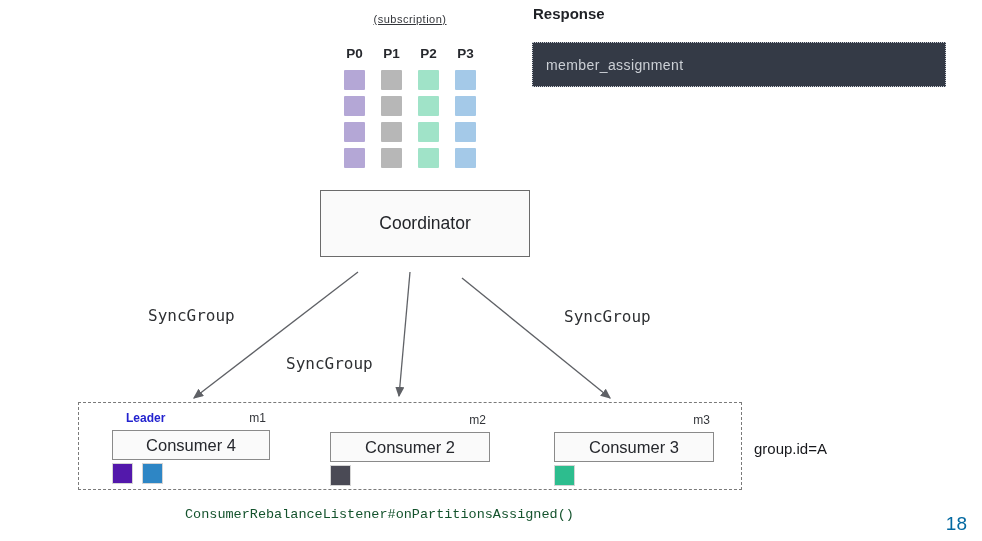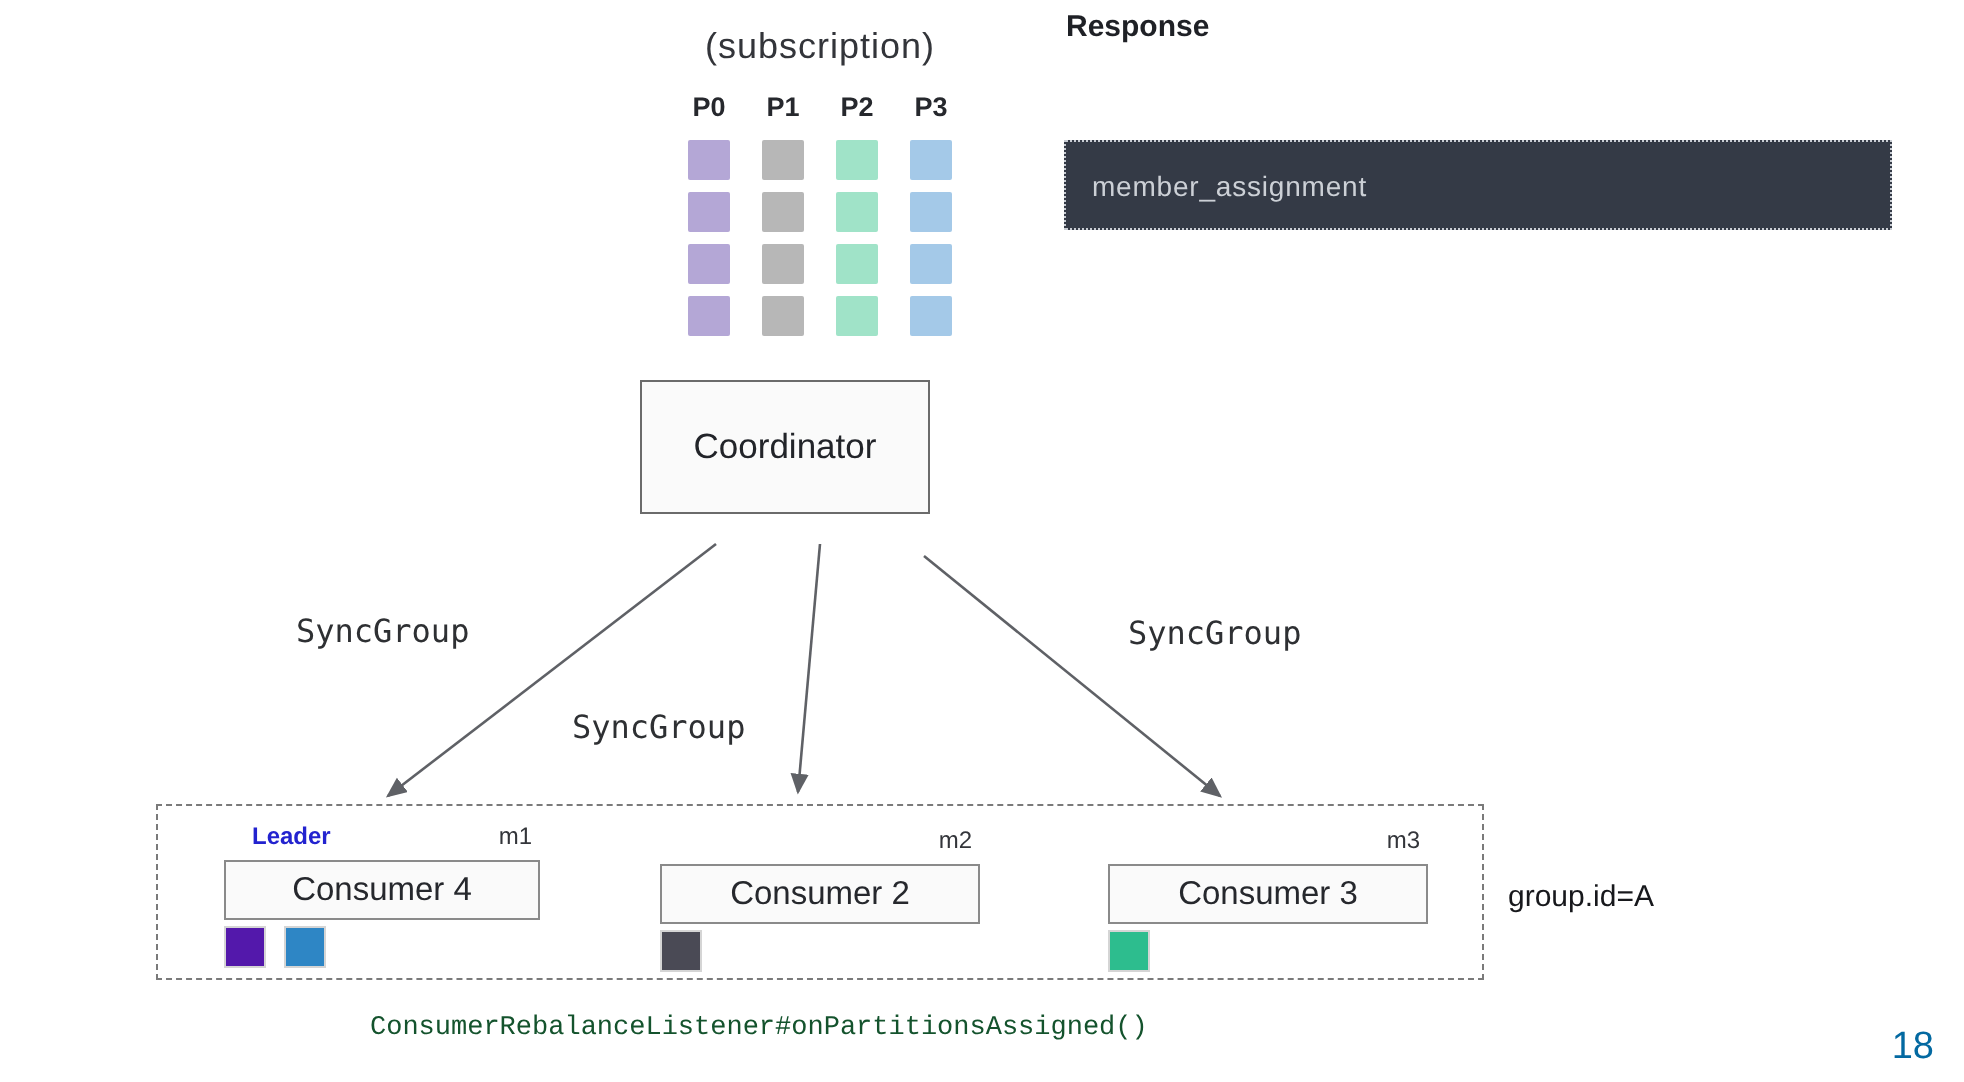--- a/index.html
+++ b/index.html
@@ -8,21 +8,21 @@
     position: relative;
     width: 982px; height: 541px;
     background: #ffffff;
     font-family: "Liberation Sans", sans-serif;
     overflow: hidden;
   }
 
   
   .sub-label {
     position: absolute; left: 320px; top: 13px; width: 180px;
-    text-align: center; font-size: 18px; color: #33353a; letter-spacing: 0.5px;
+    text-align: center; font-size: 11px; color: #33353a; letter-spacing: 0.5px; text-decoration: underline;
   }
   .sub-grid {
     position: absolute; left: 344px; top: 46px;
     display: grid;
     grid-template-columns: repeat(4, 21px);
     column-gap: 16px; row-gap: 6px;
   }
   .p-header {
     width: 21px; height: 18px; text-align: center;
     font-size: 13.5px; font-weight: bold; color: #26282d;
@@ -33,27 +33,26 @@
   .resp-title {
     position: absolute; left: 533px; top: 5px;
     font-size: 15px; font-weight: 600; color: #1f2126;
   }
   .resp-box {
     position: absolute; left: 532px; top: 42px; width: 414px; height: 45px;
     background: #343a46;
     border: 1px dotted #c9cdd4;
     display: flex; align-items: center;
     padding-left: 13px;
-    margin-top: 28px;
   }
   .resp-box span { font-size: 14px; color: #ccd0d6; letter-spacing: 0.4px; }
 
   
   .coordinator {
-    position: absolute; left: 320px; top: 190px; width: 145px; height: 67px;
+    position: absolute; left: 320px; top: 190px; width: 210px; height: 67px;
     background: #fafafa; border: 1px solid #6b6b6b;
     display: flex; align-items: center; justify-content: center;
     font-size: 17.5px; color: #222429;
   }
 
   
   .arrows { position: absolute; left: 0; top: 0; width: 982px; height: 541px; pointer-events: none; }
 
   .sync-label {
     position: absolute;

